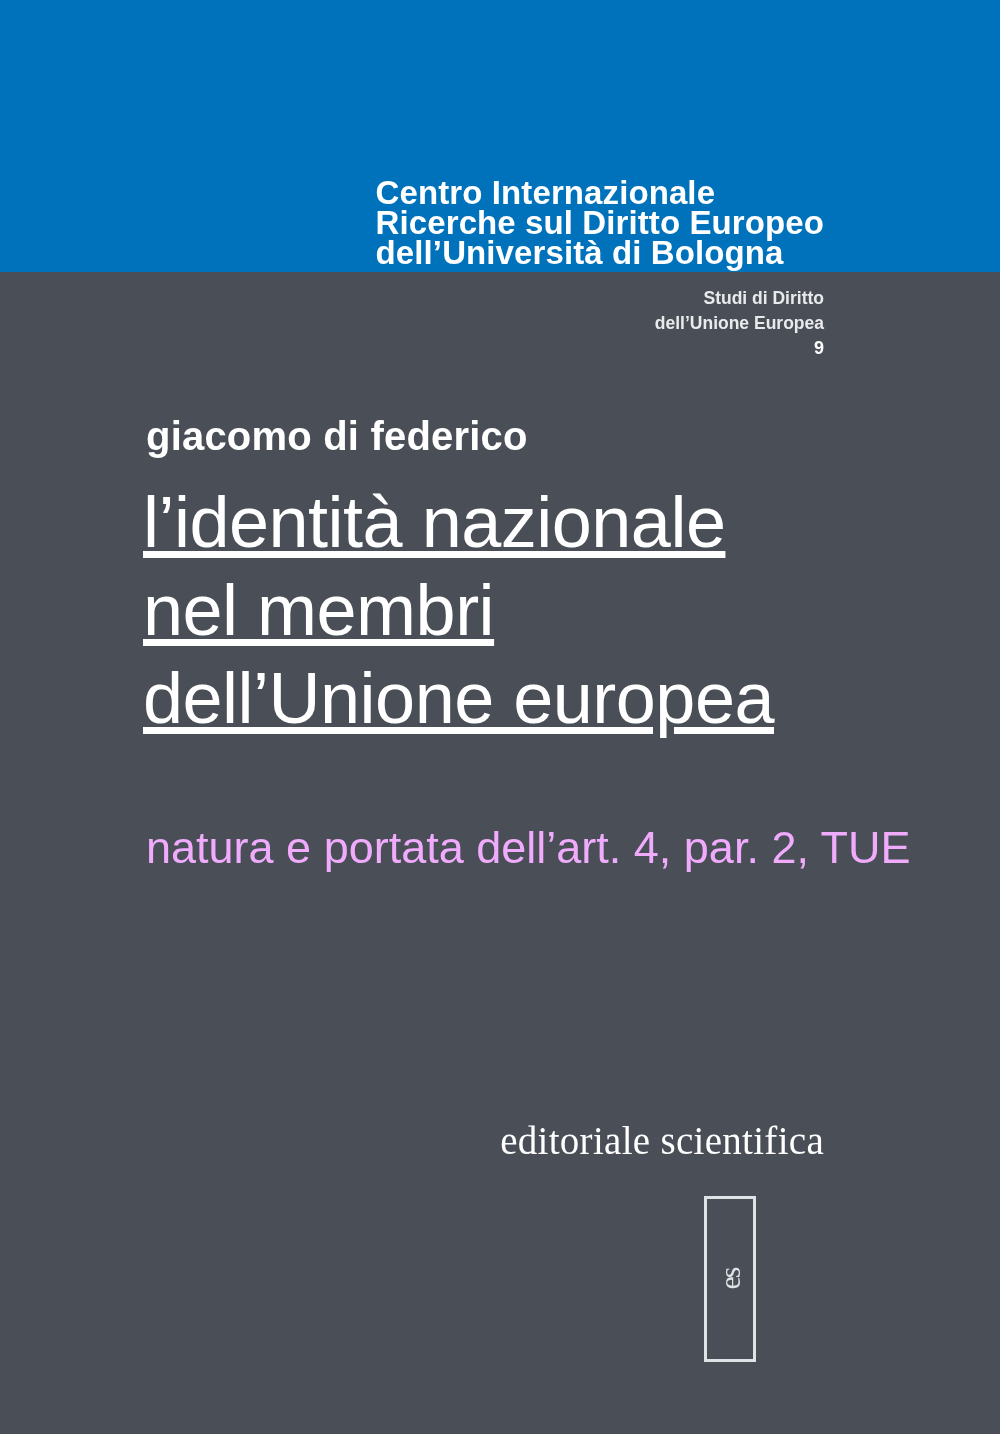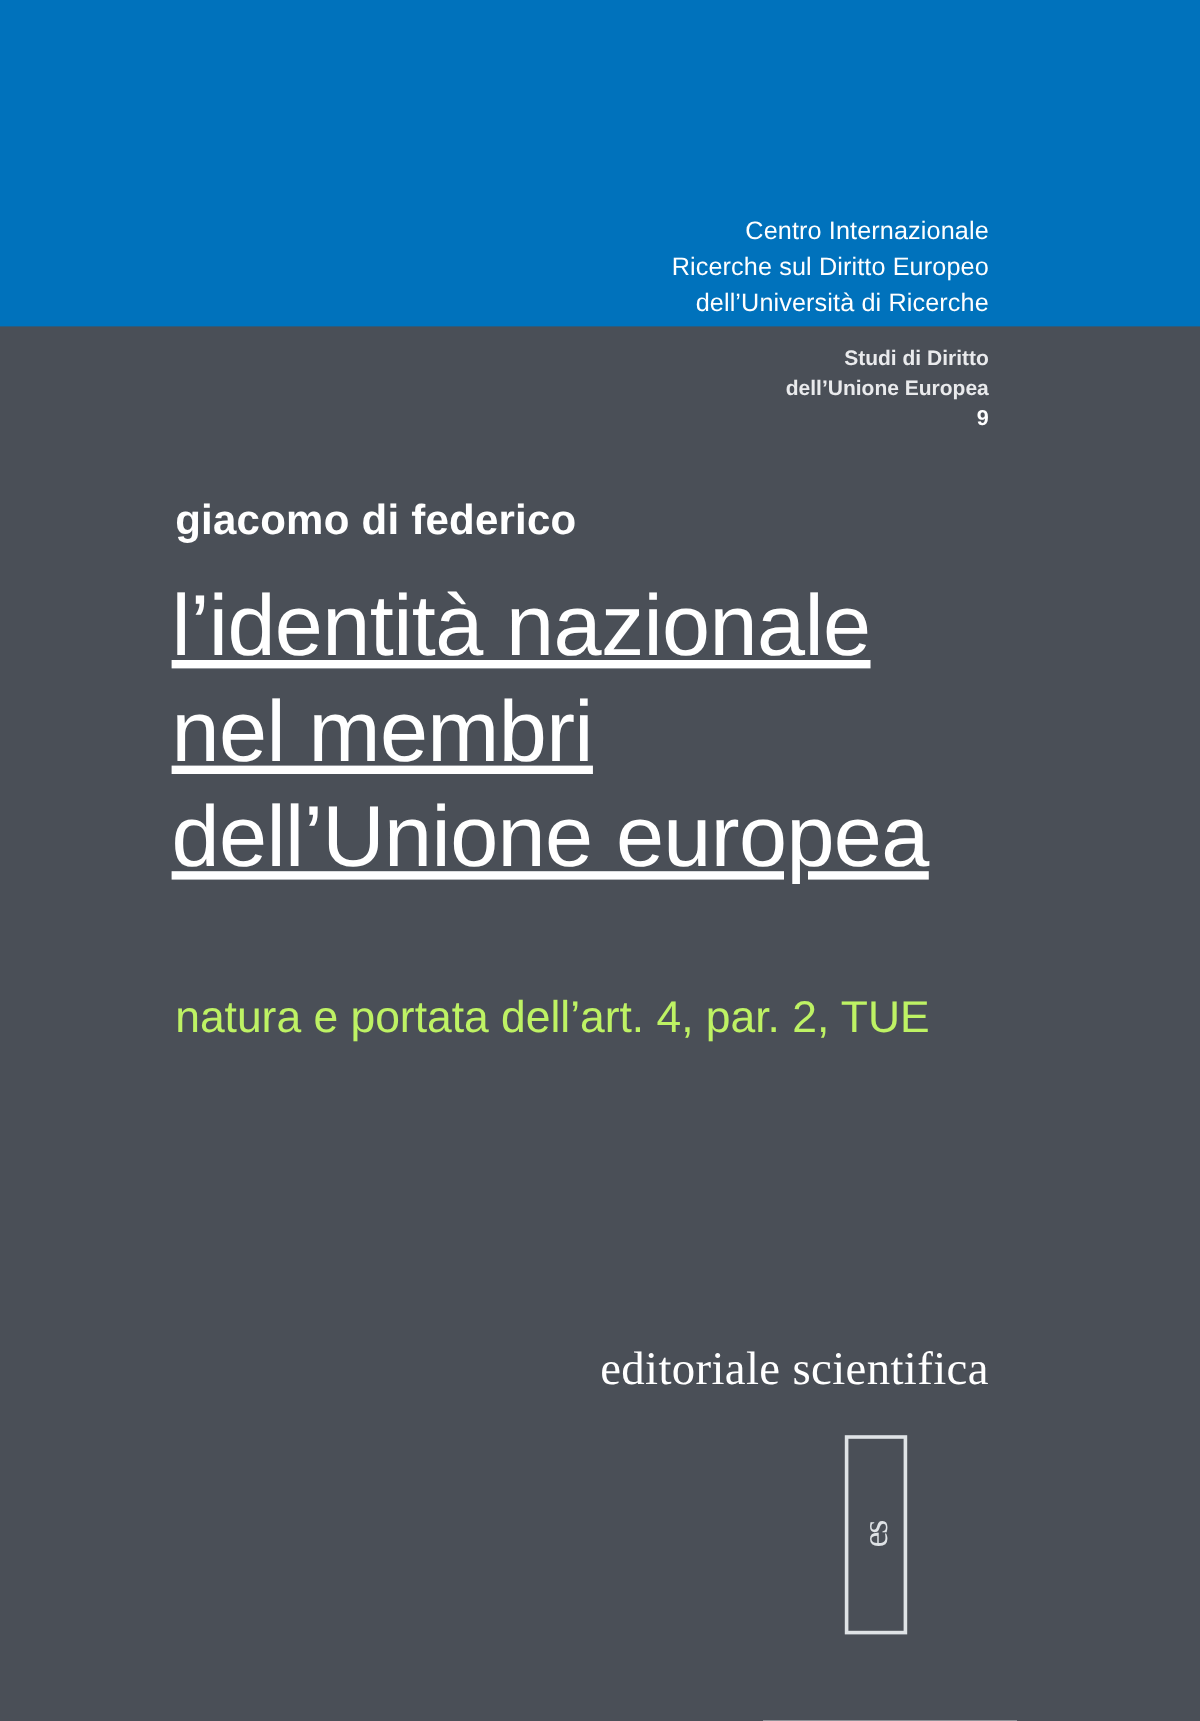--- a/index.html
+++ b/index.html
@@ -21,24 +21,23 @@
     top: 0;
     left: 0;
     width: 1000px;
     height: 272px;
     background: #0072bc;
   }
   .series-header {
     position: absolute;
     top: 178px;
     right: 176px;
-    text-align: right;
-    font-size: 21px;
+    font-size: 33px;
     line-height: 30px;
-    font-weight: normal;
+    font-weight: bold;
     letter-spacing: 0.1px;
     color: #ffffff;
   }
   .series-header div {
     white-space: nowrap;
   }
   .series-sub {
     position: absolute;
     top: 286px;
     right: 176px;
@@ -50,21 +49,21 @@
   }
   .series-sub .num {
     font-size: 18px;
     font-weight: bold;
     color: #ffffff;
   }
   .author {
     position: absolute;
     top: 414px;
     left: 146px;
-    font-size: 35px;
+    font-size: 40px;
     font-weight: bold;
     letter-spacing: 0.2px;
     color: #ffffff;
   }
   .title {
     position: absolute;
     top: 478px;
     left: 143px;
     width: 800px;
     font-size: 72px;
@@ -74,24 +73,24 @@
     color: #ffffff;
   }
   .title div {
     white-space: nowrap;
     text-decoration: underline;
   }
   .subtitle {
     position: absolute;
     top: 826px;
     left: 146px;
-    font-size: 37px;
+    font-size: 45px;
     line-height: 44px;
     font-weight: 400;
-    color: #bef264;
+    color: #f0abfc;
   }
   .publisher {
     position: absolute;
     top: 1118px;
     right: 176px;
     font-size: 39px;
     letter-spacing: 0.3px;
     color: #ffffff;
     font-family: Liberation Serif, serif;
   }
@@ -121,21 +120,21 @@
 </head>
 <body>
 
 <div class="cover">
 
   <div class="top-band"></div>
 
   <div class="series-header">
     <div>Centro Internazionale</div>
     <div>Ricerche sul Diritto Europeo</div>
-    <div>dell’Università di Ricerche</div>
+    <div>dell’Università di Bologna</div>
   </div>
 
   <div class="series-sub">
     <div>Studi di Diritto</div>
     <div>dell’Unione Europea</div>
     <div class="num">9</div>
   </div>
 
   <div class="author">giacomo di federico</div>
 

